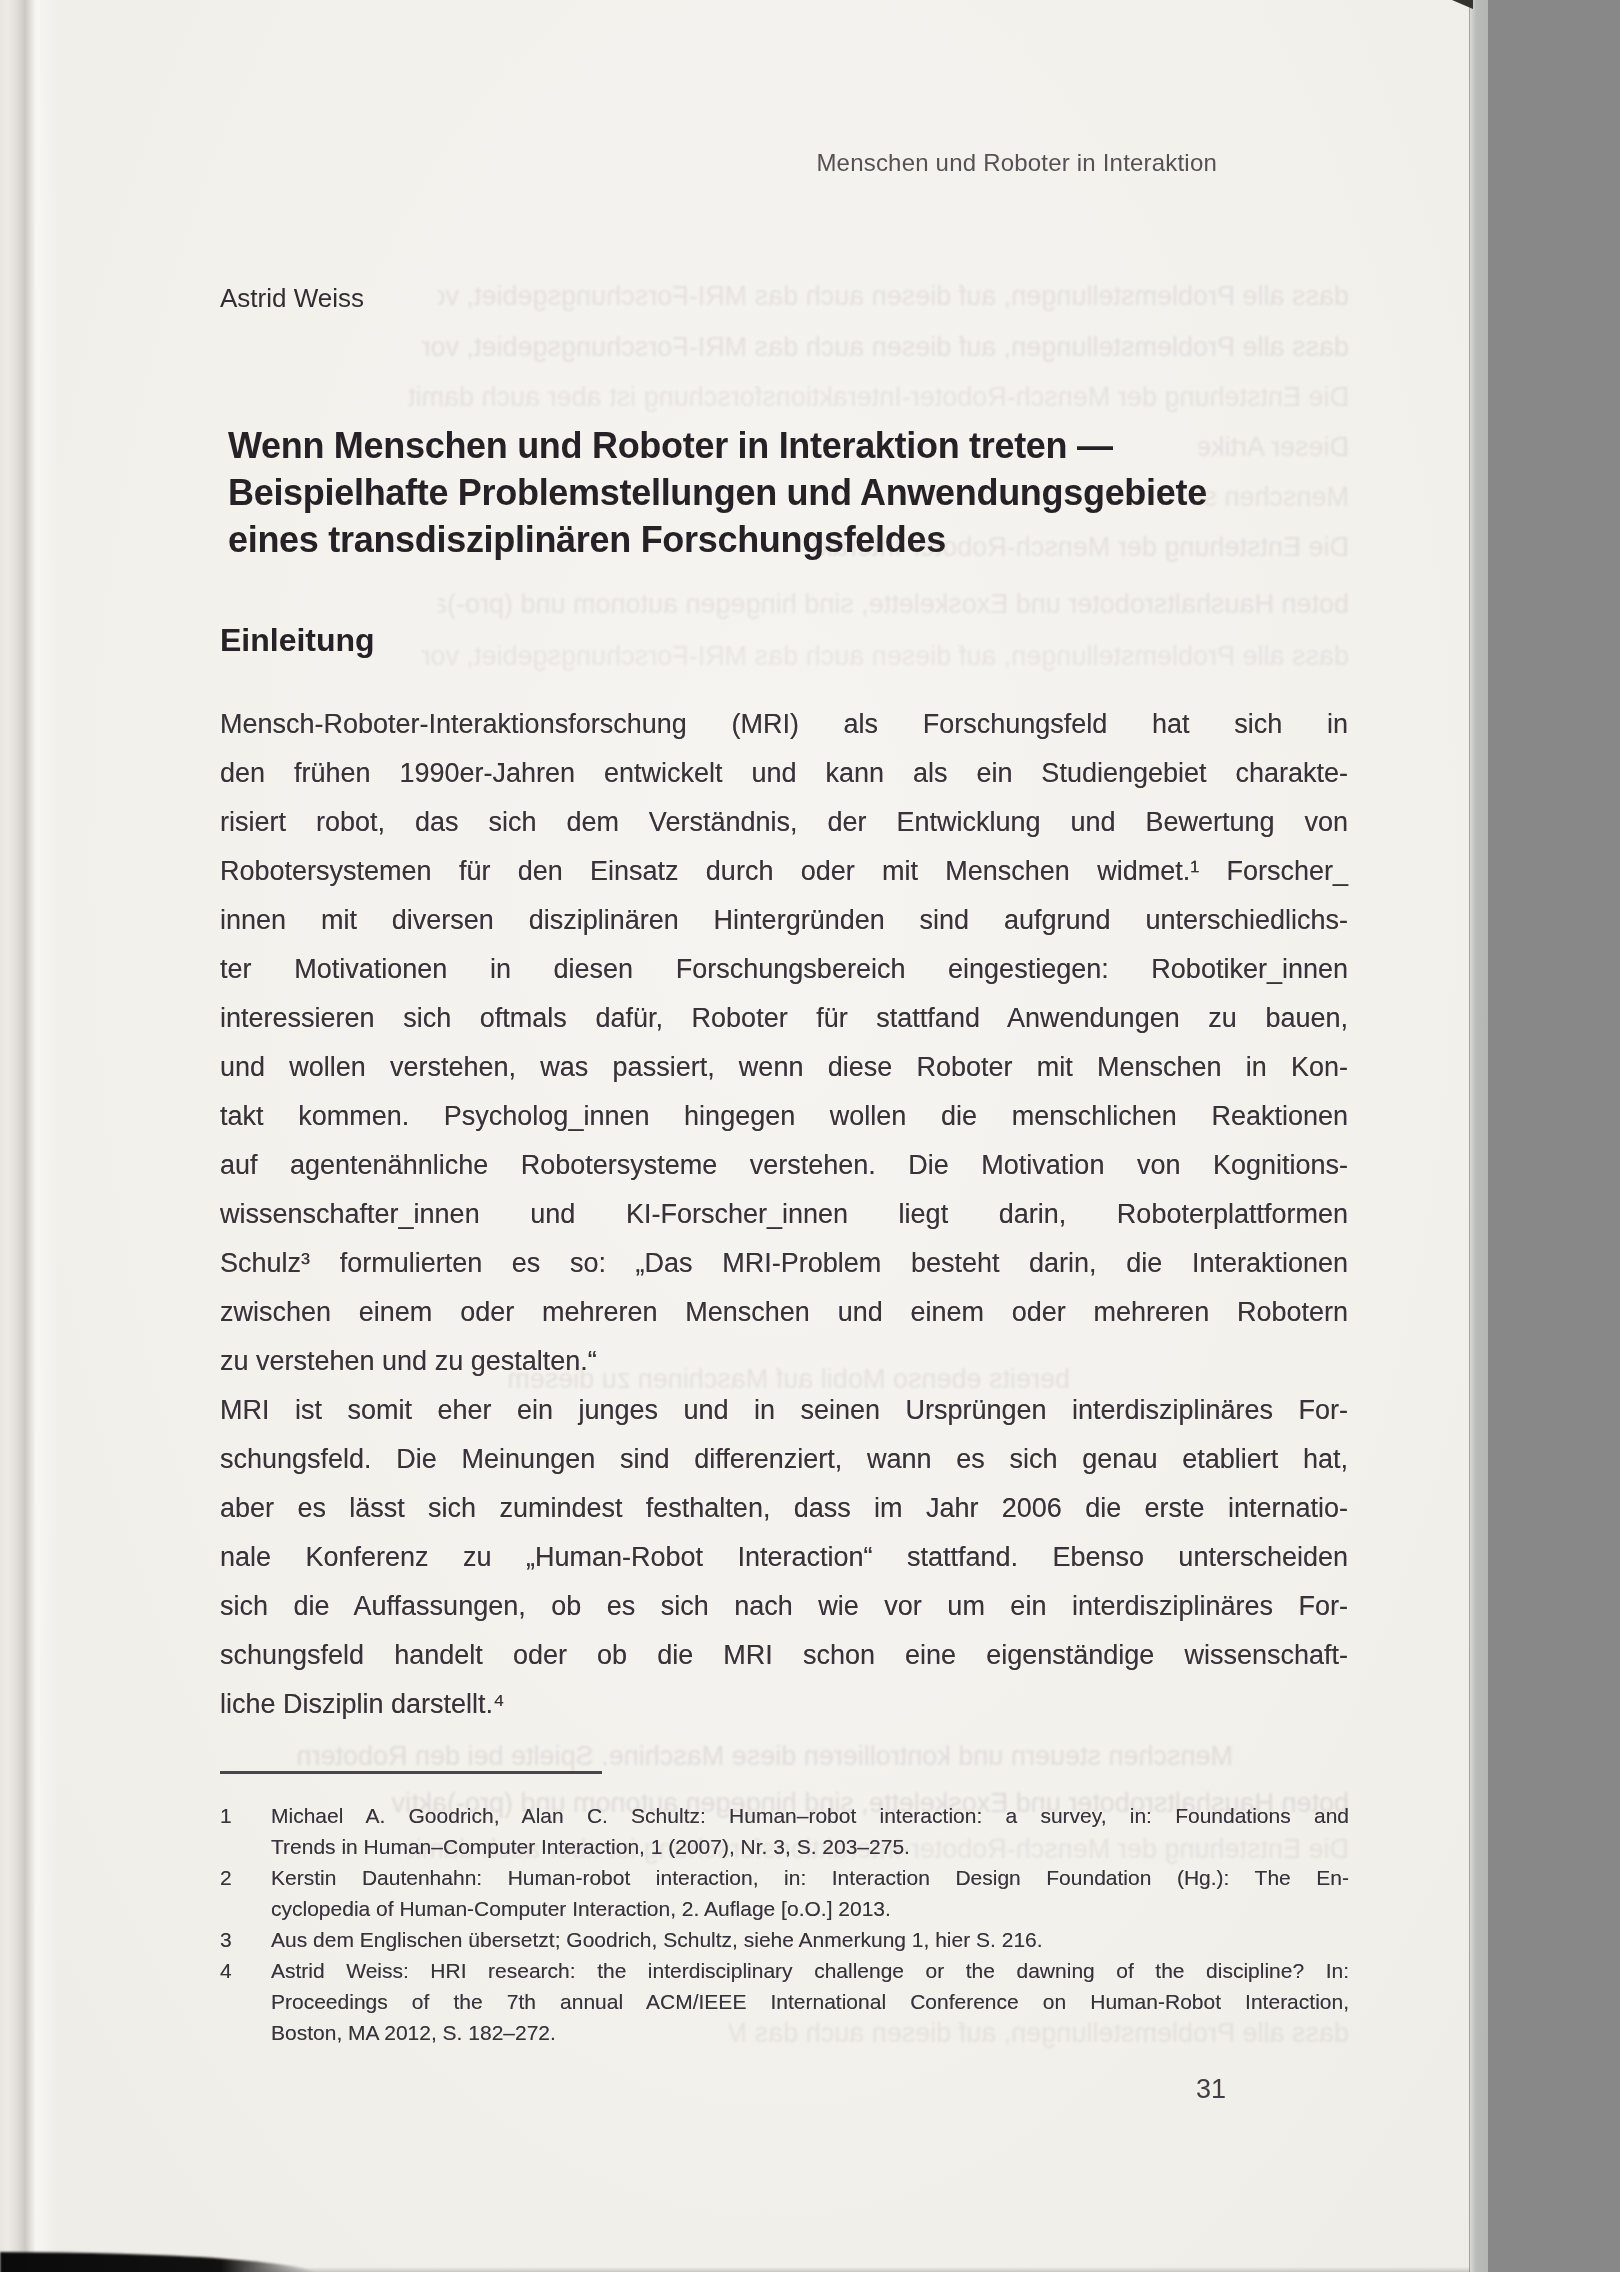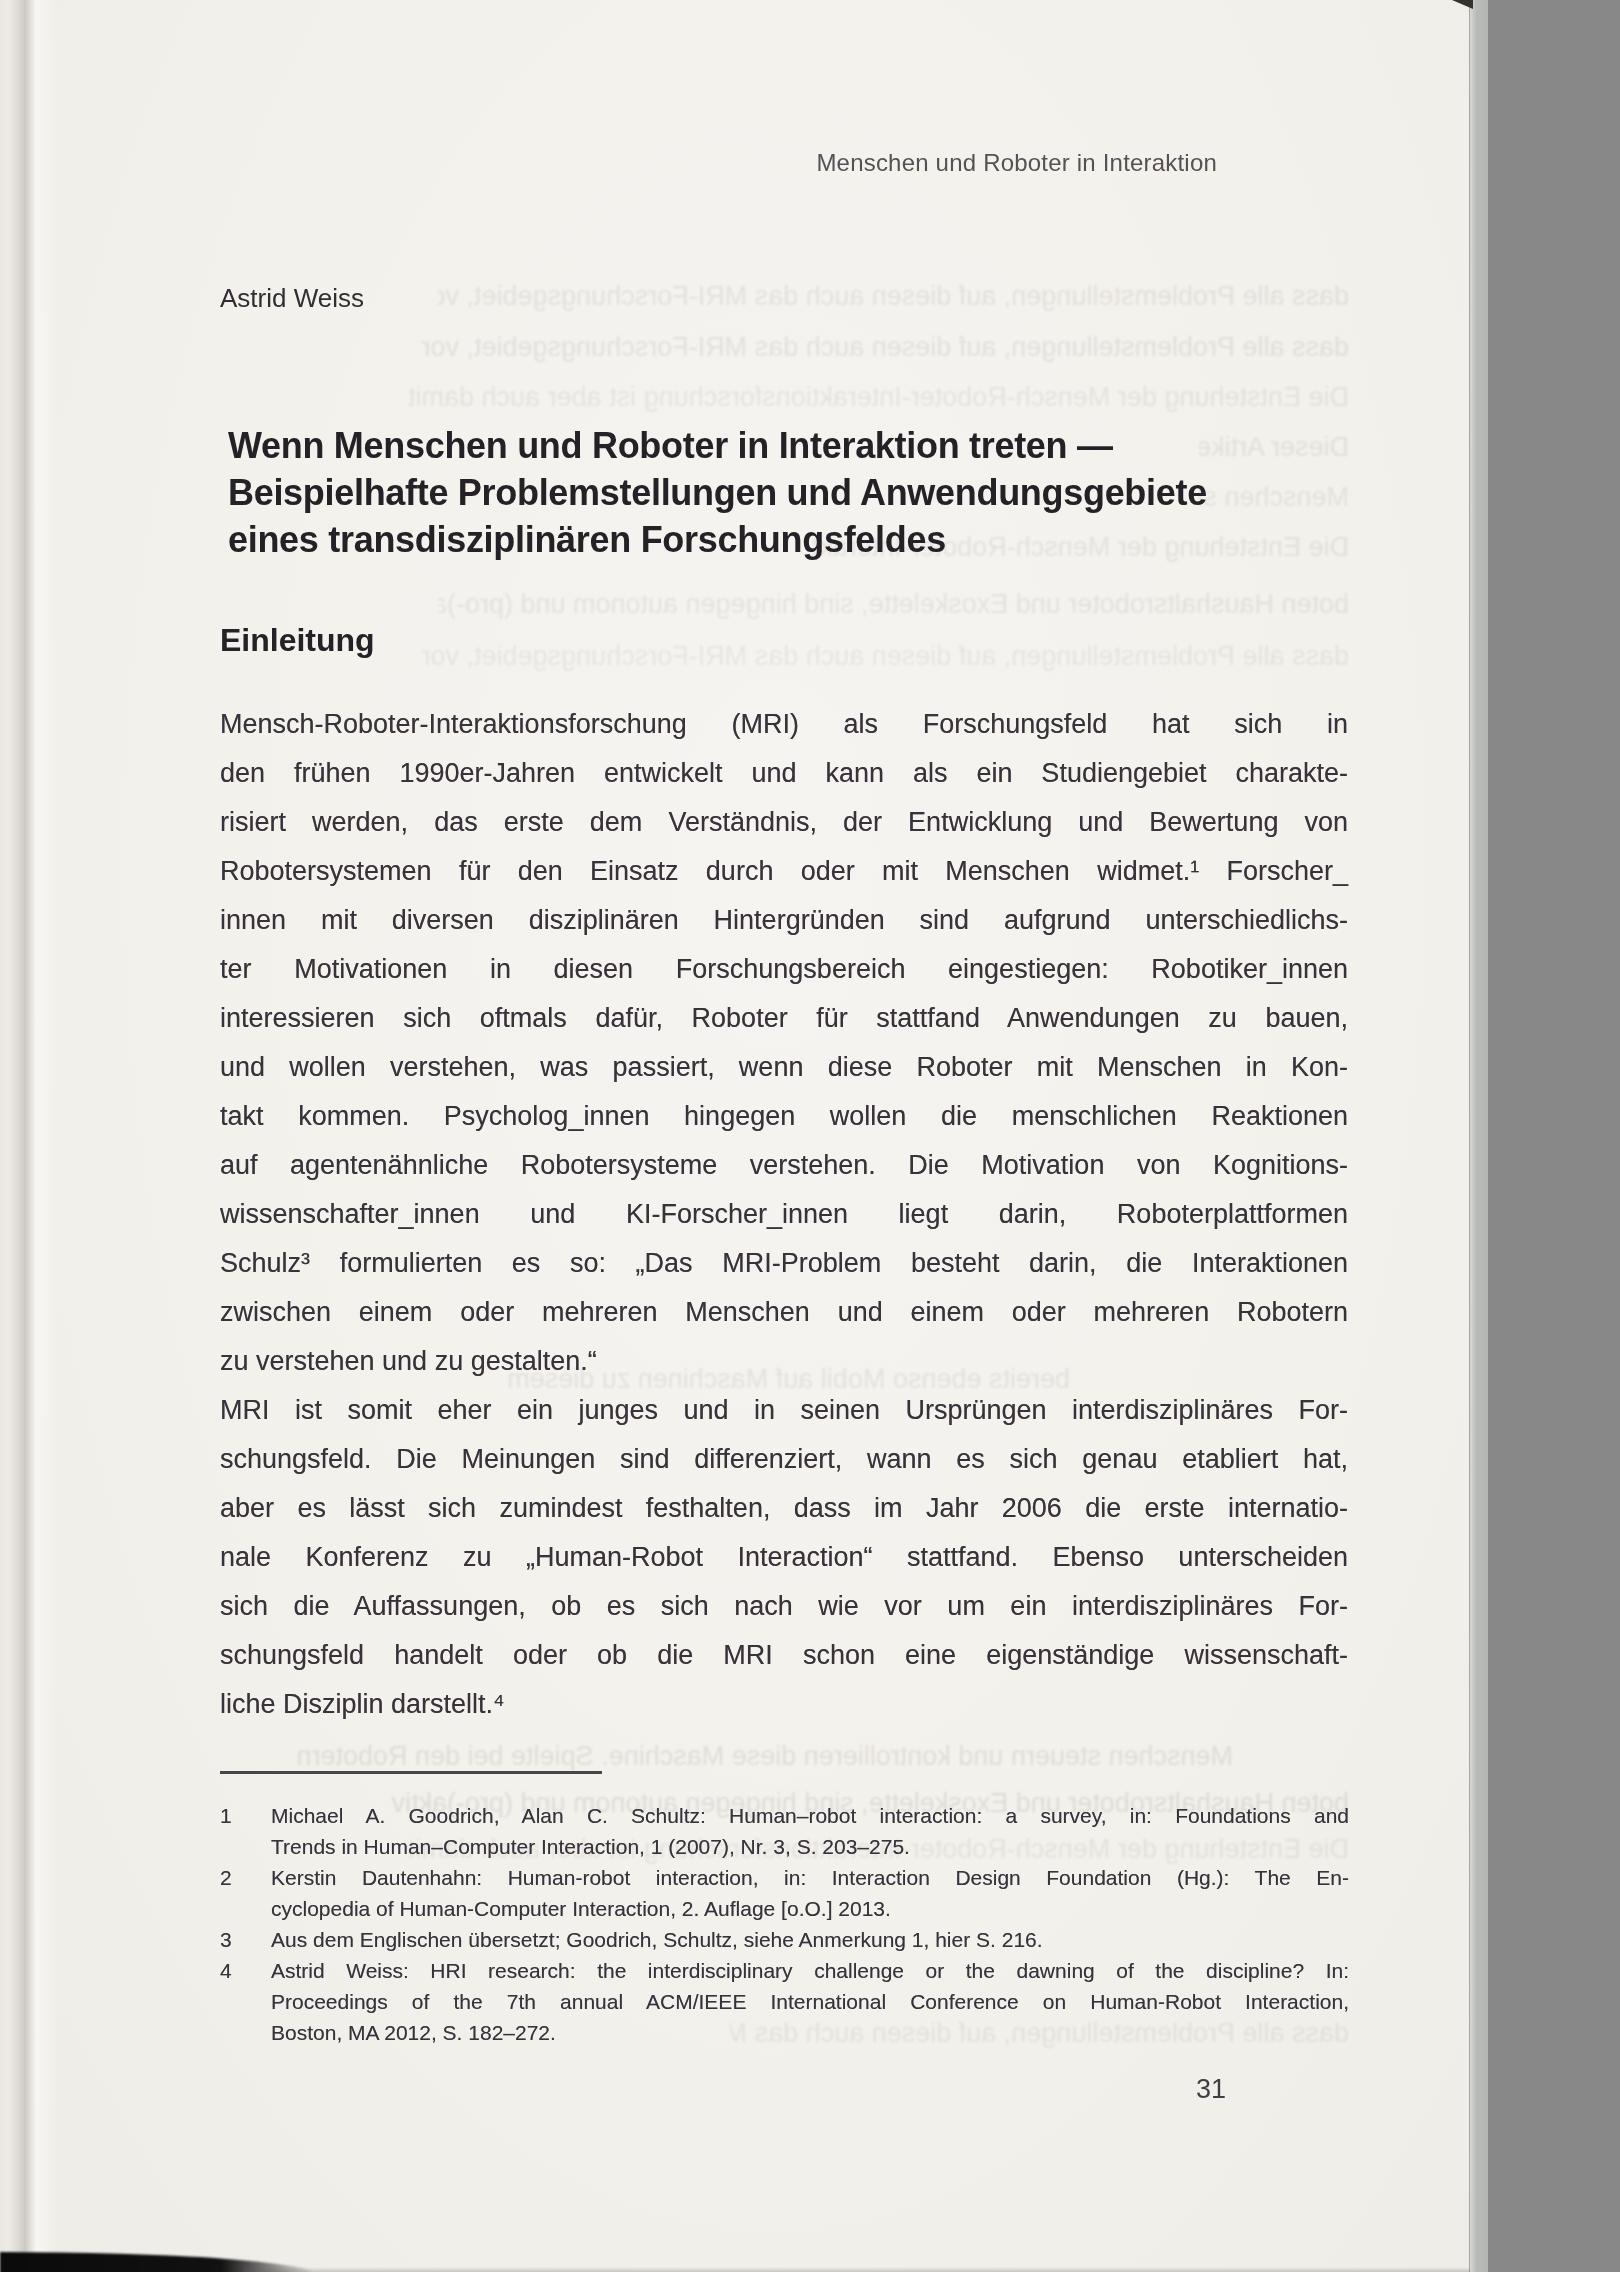--- a/index.html
+++ b/index.html
@@ -120,21 +120,21 @@
     <div>Wenn Menschen und Roboter in Interaktion treten —</div>
     <div>Beispielhafte Problemstellungen und Anwendungsgebiete</div>
     <div>eines transdisziplinären Forschungsfeldes</div>
   </div>
 
   <div class="section-heading">Einleitung</div>
 
   <div class="body-text">
     <div class="bl j">Mensch-Roboter-Interaktionsforschung (MRI) als Forschungsfeld hat sich in</div>
     <div class="bl j">den frühen 1990er-Jahren entwickelt und kann als ein Studiengebiet charakte-</div>
-    <div class="bl j">risiert werden, das erste dem Verständnis, der Entwicklung und Bewertung von</div>
+    <div class="bl j">risiert robot, das sich dem Verständnis, der Entwicklung und Bewertung von</div>
     <div class="bl j">Robotersystemen für den Einsatz durch oder mit Menschen widmet.¹ Forscher_</div>
     <div class="bl j">innen mit diversen disziplinären Hintergründen sind aufgrund unterschiedlichs-</div>
     <div class="bl j">ter Motivationen in diesen Forschungsbereich eingestiegen: Robotiker_innen</div>
     <div class="bl j">interessieren sich oftmals dafür, Roboter für stattfand Anwendungen zu bauen,</div>
     <div class="bl j">und wollen verstehen, was passiert, wenn diese Roboter mit Menschen in Kon-</div>
     <div class="bl j">takt kommen. Psycholog_innen hingegen wollen die menschlichen Reaktionen</div>
     <div class="bl j">auf agentenähnliche Robotersysteme verstehen. Die Motivation von Kognitions-</div>
     <div class="bl j">wissenschafter_innen und KI-Forscher_innen liegt darin, Roboterplattformen</div>
     <div class="bl j">Schulz³ formulierten es so: „Das MRI-Problem besteht darin, die Interaktionen</div>
     <div class="bl j">zwischen einem oder mehreren Menschen und einem oder mehreren Robotern</div>

